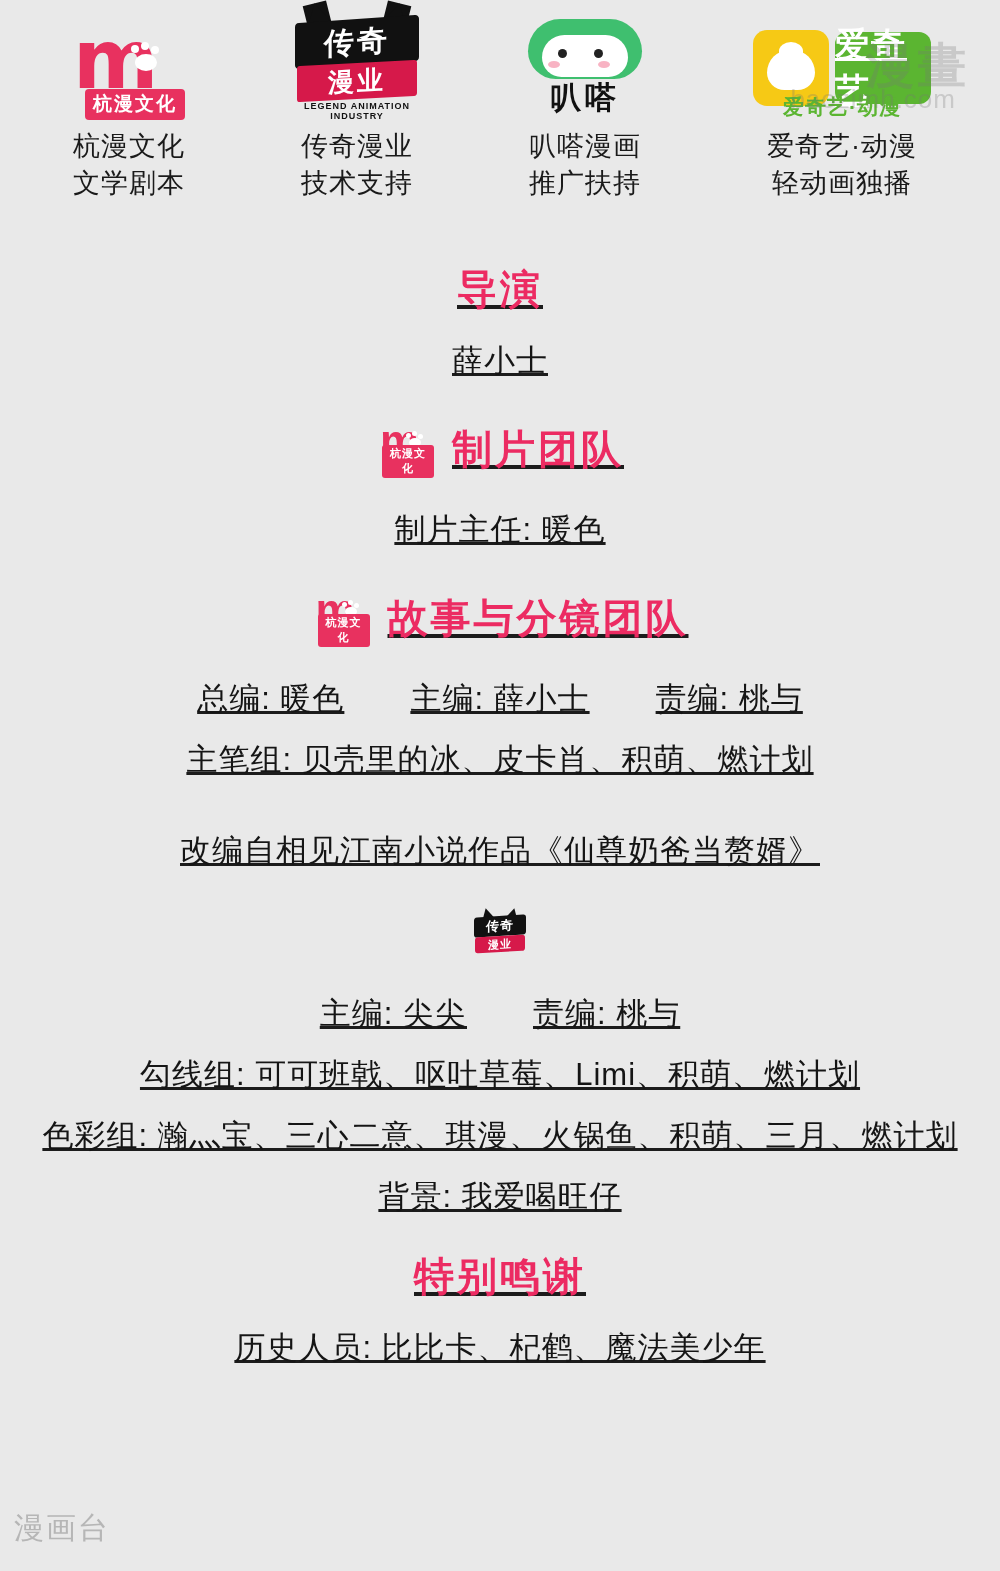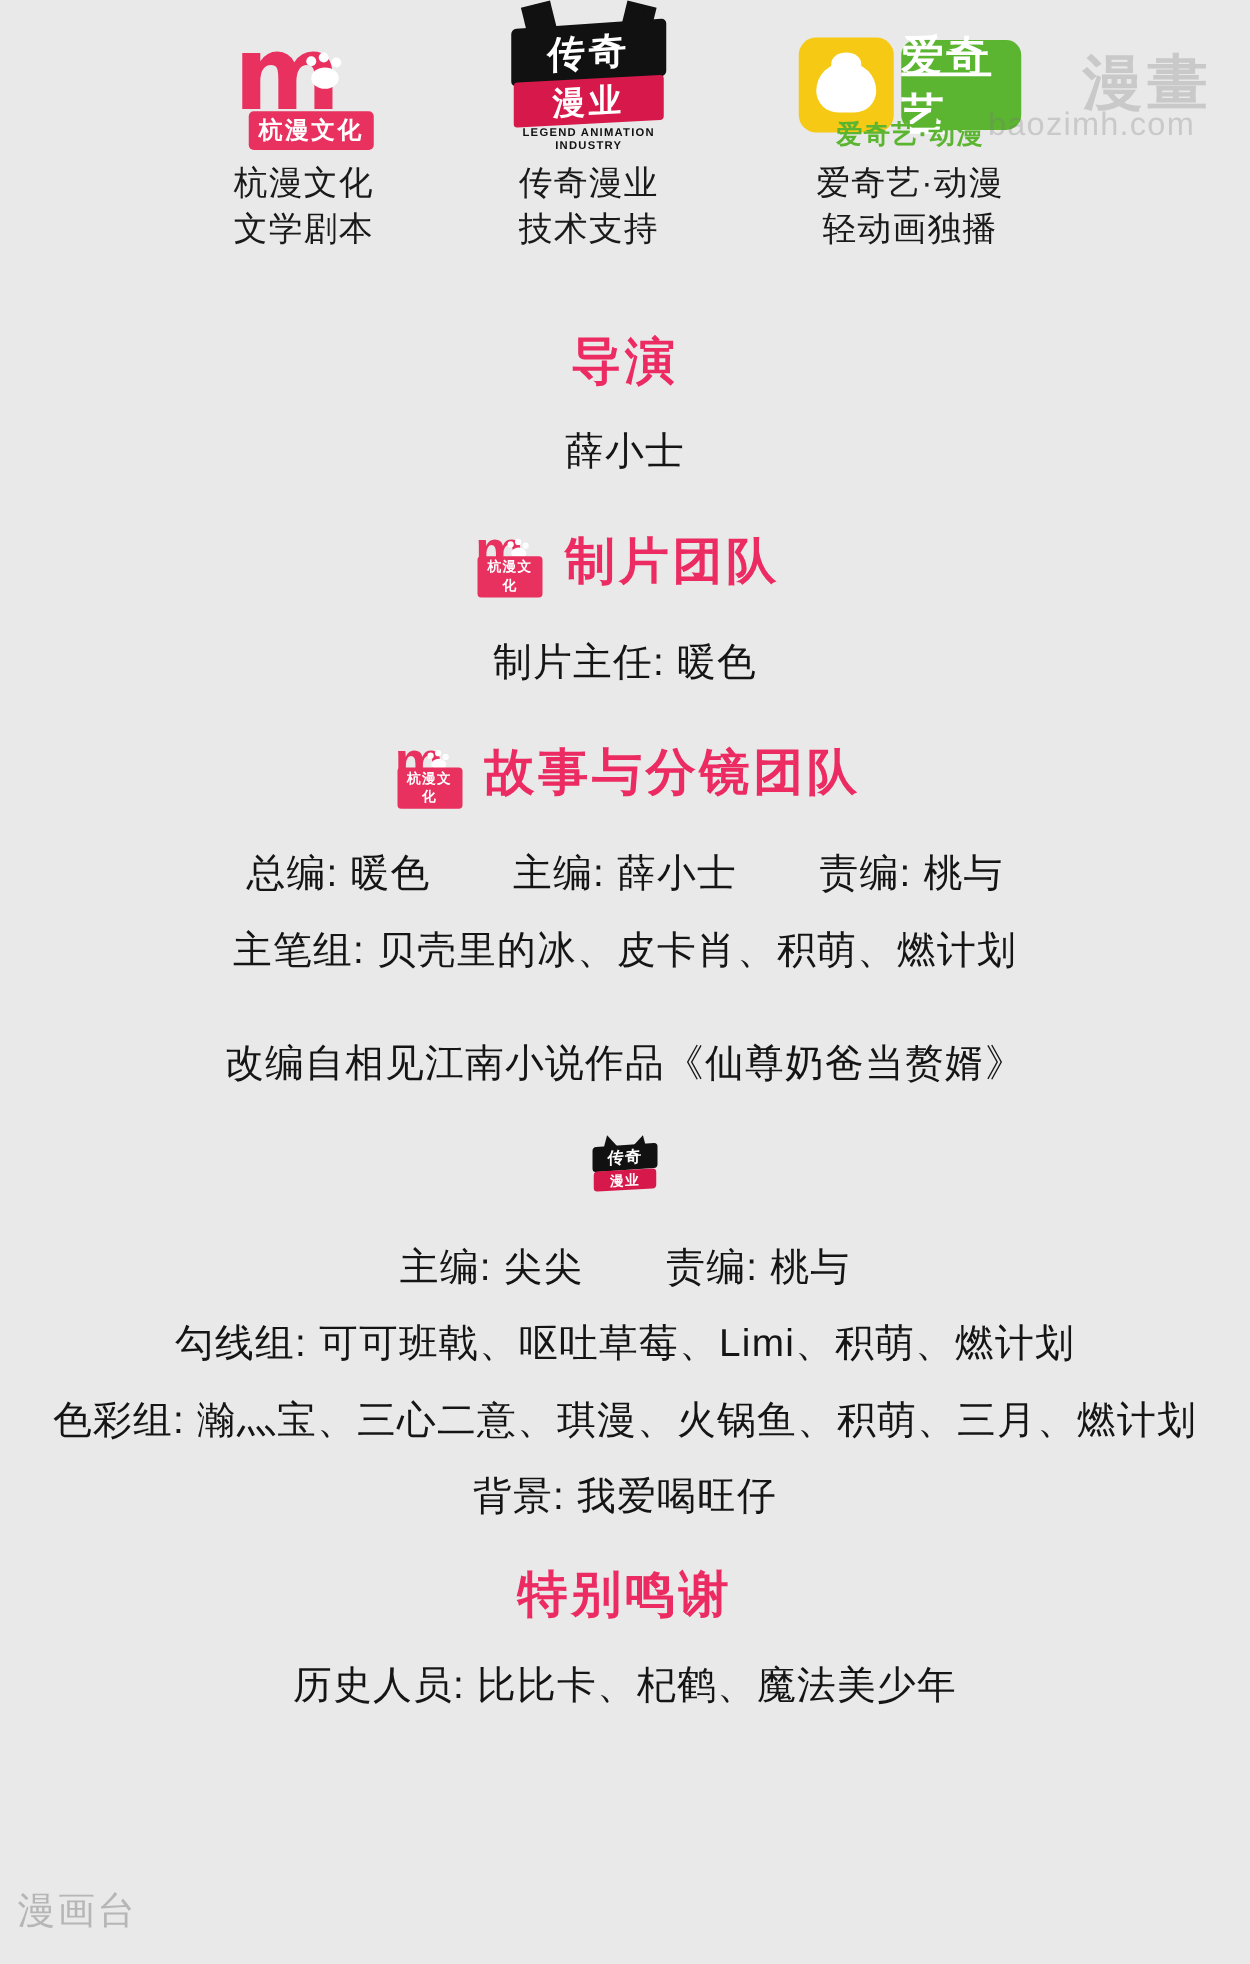--- a/index.html
+++ b/index.html
@@ -271,20 +271,21 @@
     font-size: 21px;
     color: #5bb531;
     font-weight: bold;
     letter-spacing: 1px;
   }
 
   
   .credits {
     margin-top: 22px;
     text-align: center;
+    text-decoration: underline;
   }
   .section-heading {
     color: #ec2b62;
     font-size: 40px;
     font-weight: bold;
     letter-spacing: 3px;
     line-height: 1;
   }
   .heading-row {
     display: flex;
@@ -448,20 +449,34 @@
         <div class="band2">
             <span>漫业</span>
           </div>
         <div class="sub">LEGEND ANIMATION INDUSTRY</div>
       </div>
     </div>
     <div class="partner-caption">传奇漫业
 技术支持</div>
   </div>
 
+  <div class="partner">
+    <div class="partner-logo">
+      <div class="logo-bada">
+        <div class="face"></div>
+        <span class="eyeL"></span>
+        <span class="eyeR"></span>
+        <span class="cheekL"></span>
+        <span class="cheekR"></span>
+        <div class="name">叭嗒</div>
+      </div>
+    </div>
+    <div class="partner-caption">叭嗒漫画
+推广扶持</div>
+  </div>
 
   <div class="partner" style="width:240px">
     <div class="partner-logo">
       <div class="logo-iqiyi">
         <span class="bun"></span>
         <span class="box">
             <span>爱奇艺</span>
           </span>
         <div class="iq-sub">爱奇艺·动漫</div>
       </div>

